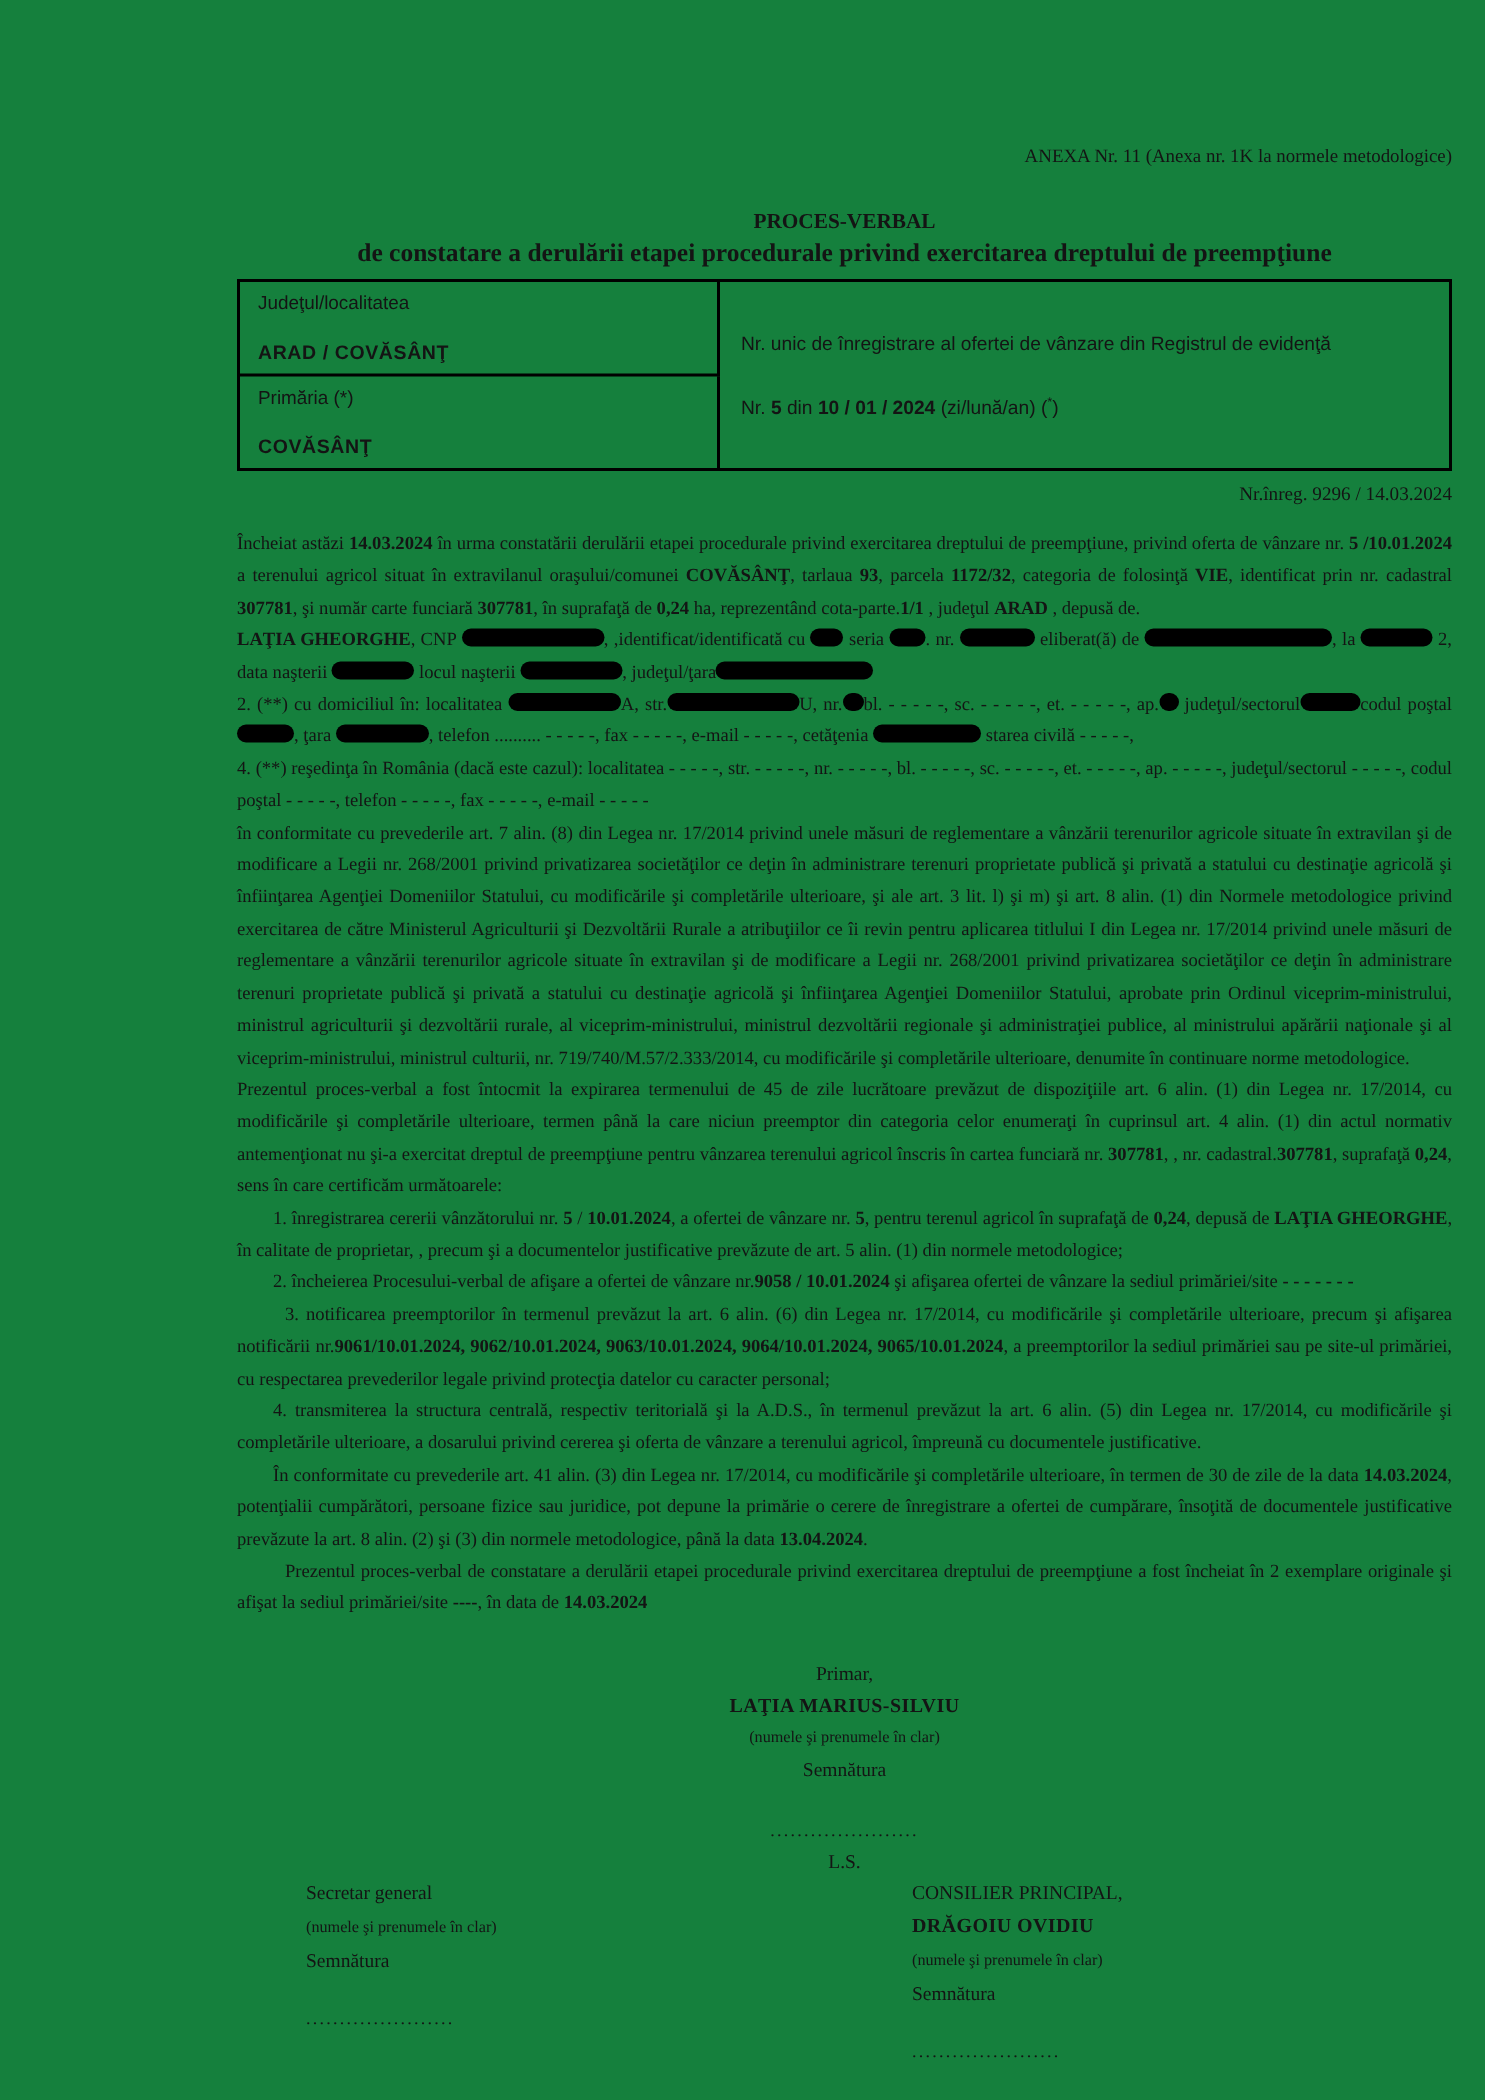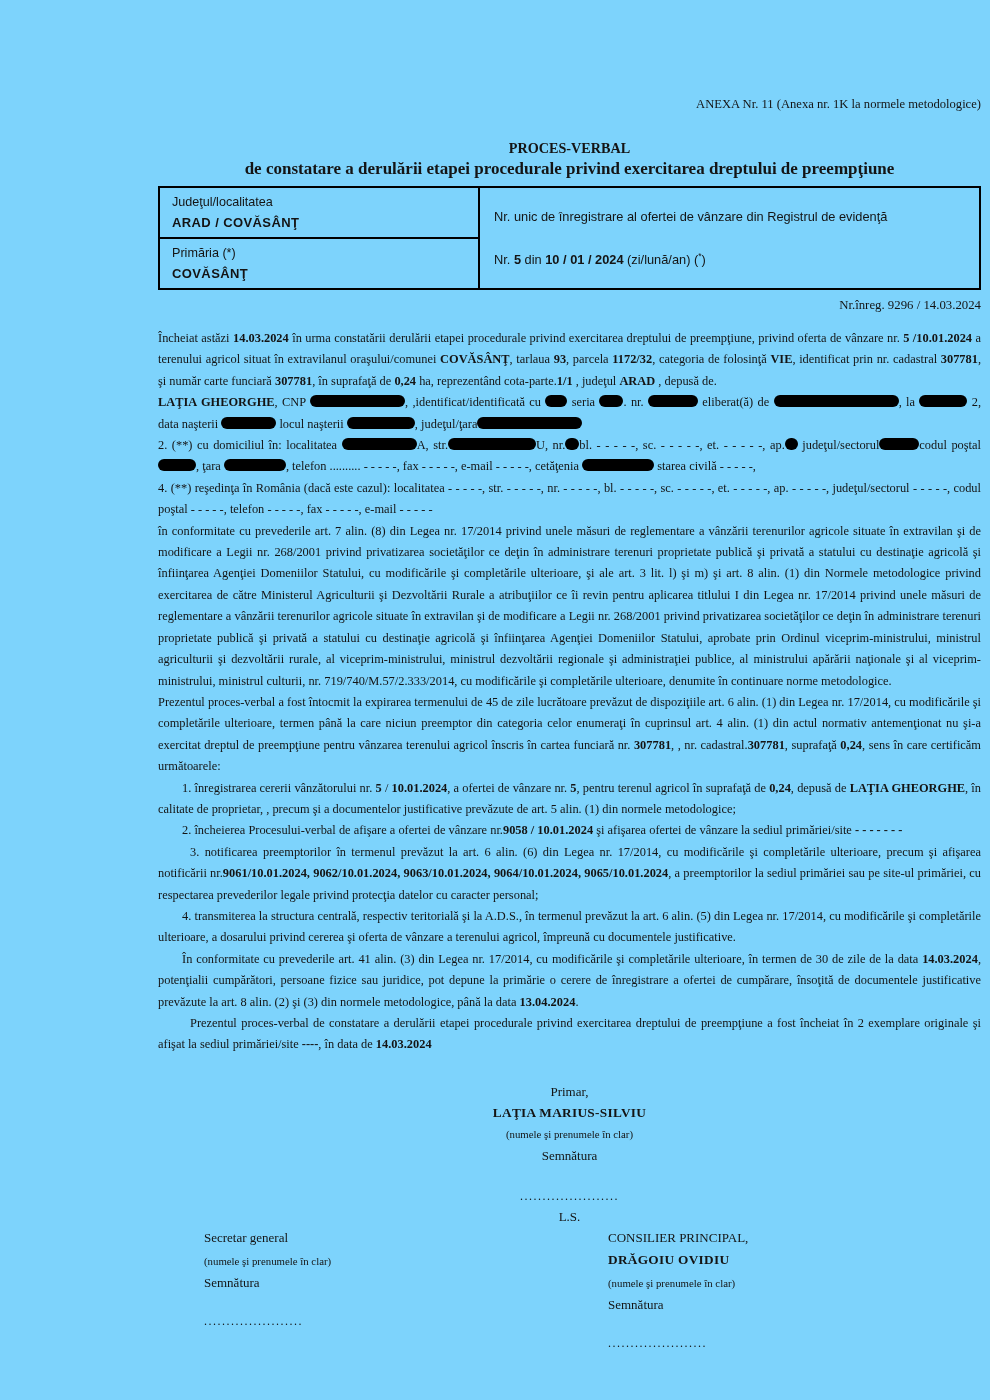--- a/index.html
+++ b/index.html
@@ -1,32 +1,32 @@
 <!DOCTYPE html>
 <html><head>
 <meta charset="utf-8">
 <style>
   html,body{margin:0;padding:0;background:#e8e8e8;}
   .page{
-    width:990px;height:1400px;background:#7dd3fc;color:#141414;
+    width:990px;height:1400px;background:#15803d;color:#141414;
     position:relative;box-sizing:border-box;
-    padding:96px 9px 0 158px;
+    padding:96px 22px 0 158px;
     font-family:"Liberation Serif","DejaVu Serif",serif;
     margin:0 auto;overflow:hidden;
   }
   .anexa{text-align:right;font-size:12.6px;line-height:16px;}
   .title{text-align:center;font-weight:bold;font-size:14.2px;margin-top:28px;line-height:17px;}
   .subtitle{text-align:center;font-weight:bold;font-size:17px;margin-top:4px;line-height:16px;}
 
   .htable{
     margin-top:9px;border:2px solid #000;
     display:grid;grid-template-columns:320px 1fr;
     font-family:"Liberation Sans","DejaVu Sans",sans-serif;
   }
-  .cell-left{border-right:2px solid #000;padding:7px 12px;display:flex;flex-direction:column;justify-content:center;gap:6px;min-height:34px;}
+  .cell-left{border-right:2px solid #000;padding:7px 12px;display:flex;flex-direction:column;justify-content:center;gap:18px;min-height:34px;}
   .cell-left-top{border-bottom:2px solid #000;}
   .cell-right{grid-column:2;grid-row:1/3;padding:7px 14px;display:flex;flex-direction:column;justify-content:center;gap:28px;}
   .hlabel{font-size:12.6px;}
   .hvalue{font-size:13px;font-weight:bold;letter-spacing:.4px;}
   .hline{font-size:12.8px;}
 
   .reg-line{text-align:right;font-size:12.8px;margin-top:7px;line-height:16px;}
 
   .body{margin-top:15px;font-size:12.4px;line-height:21.4px;}
   .para{text-align:justify;}

